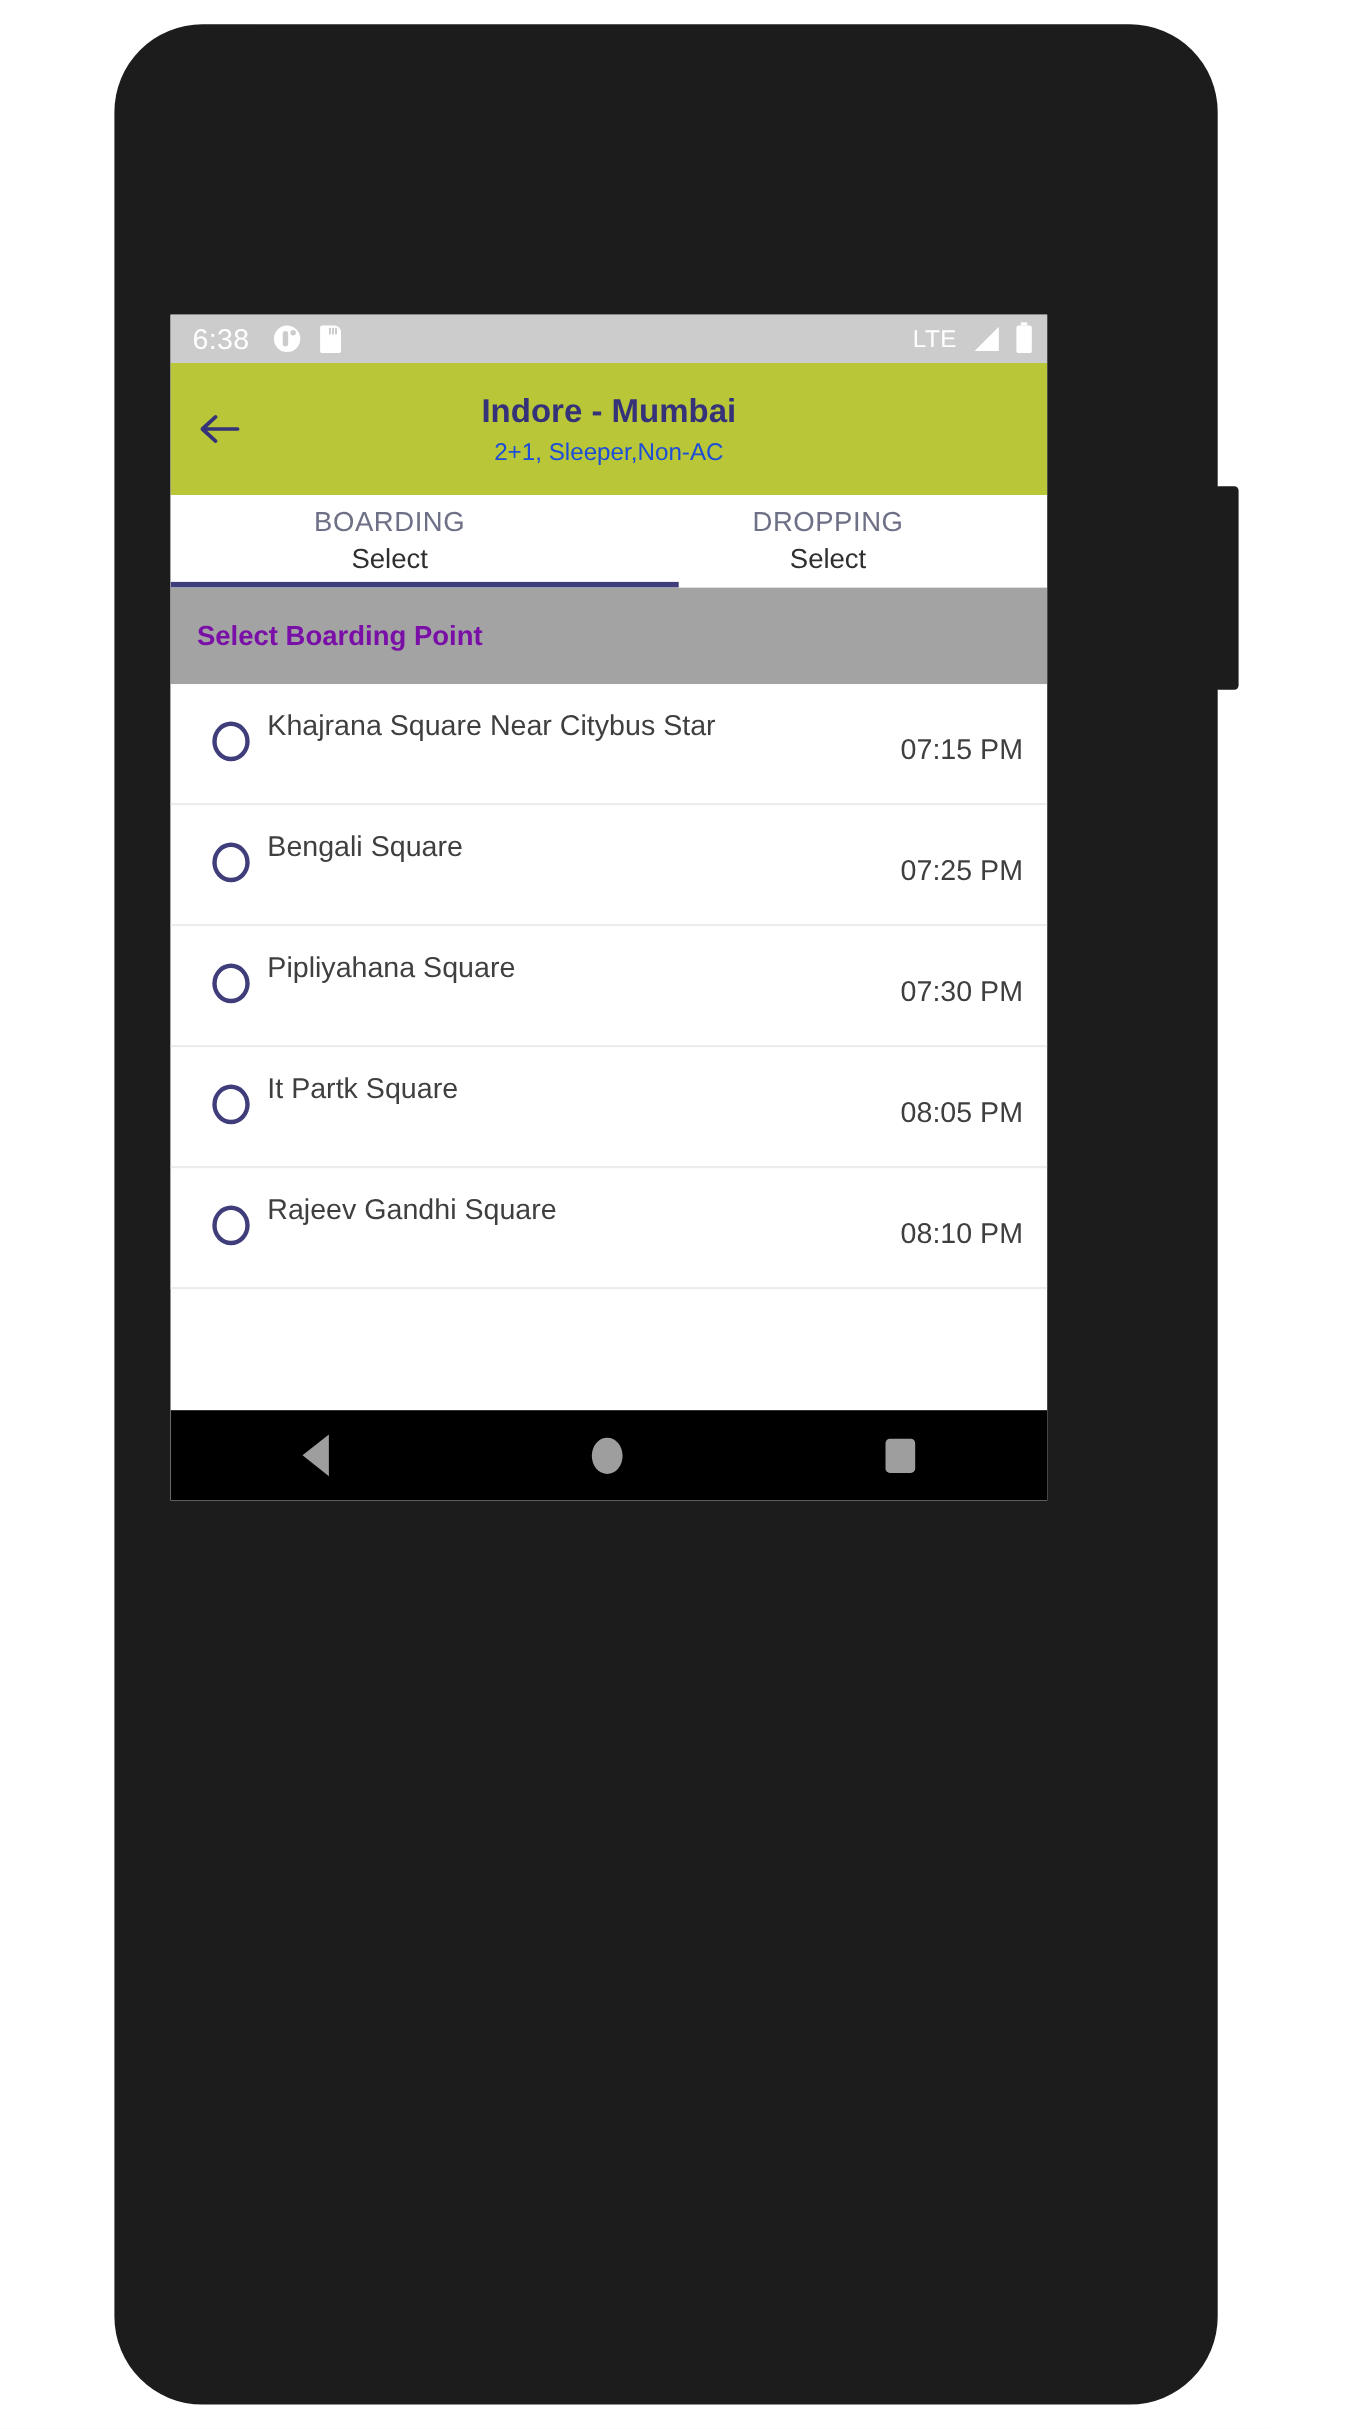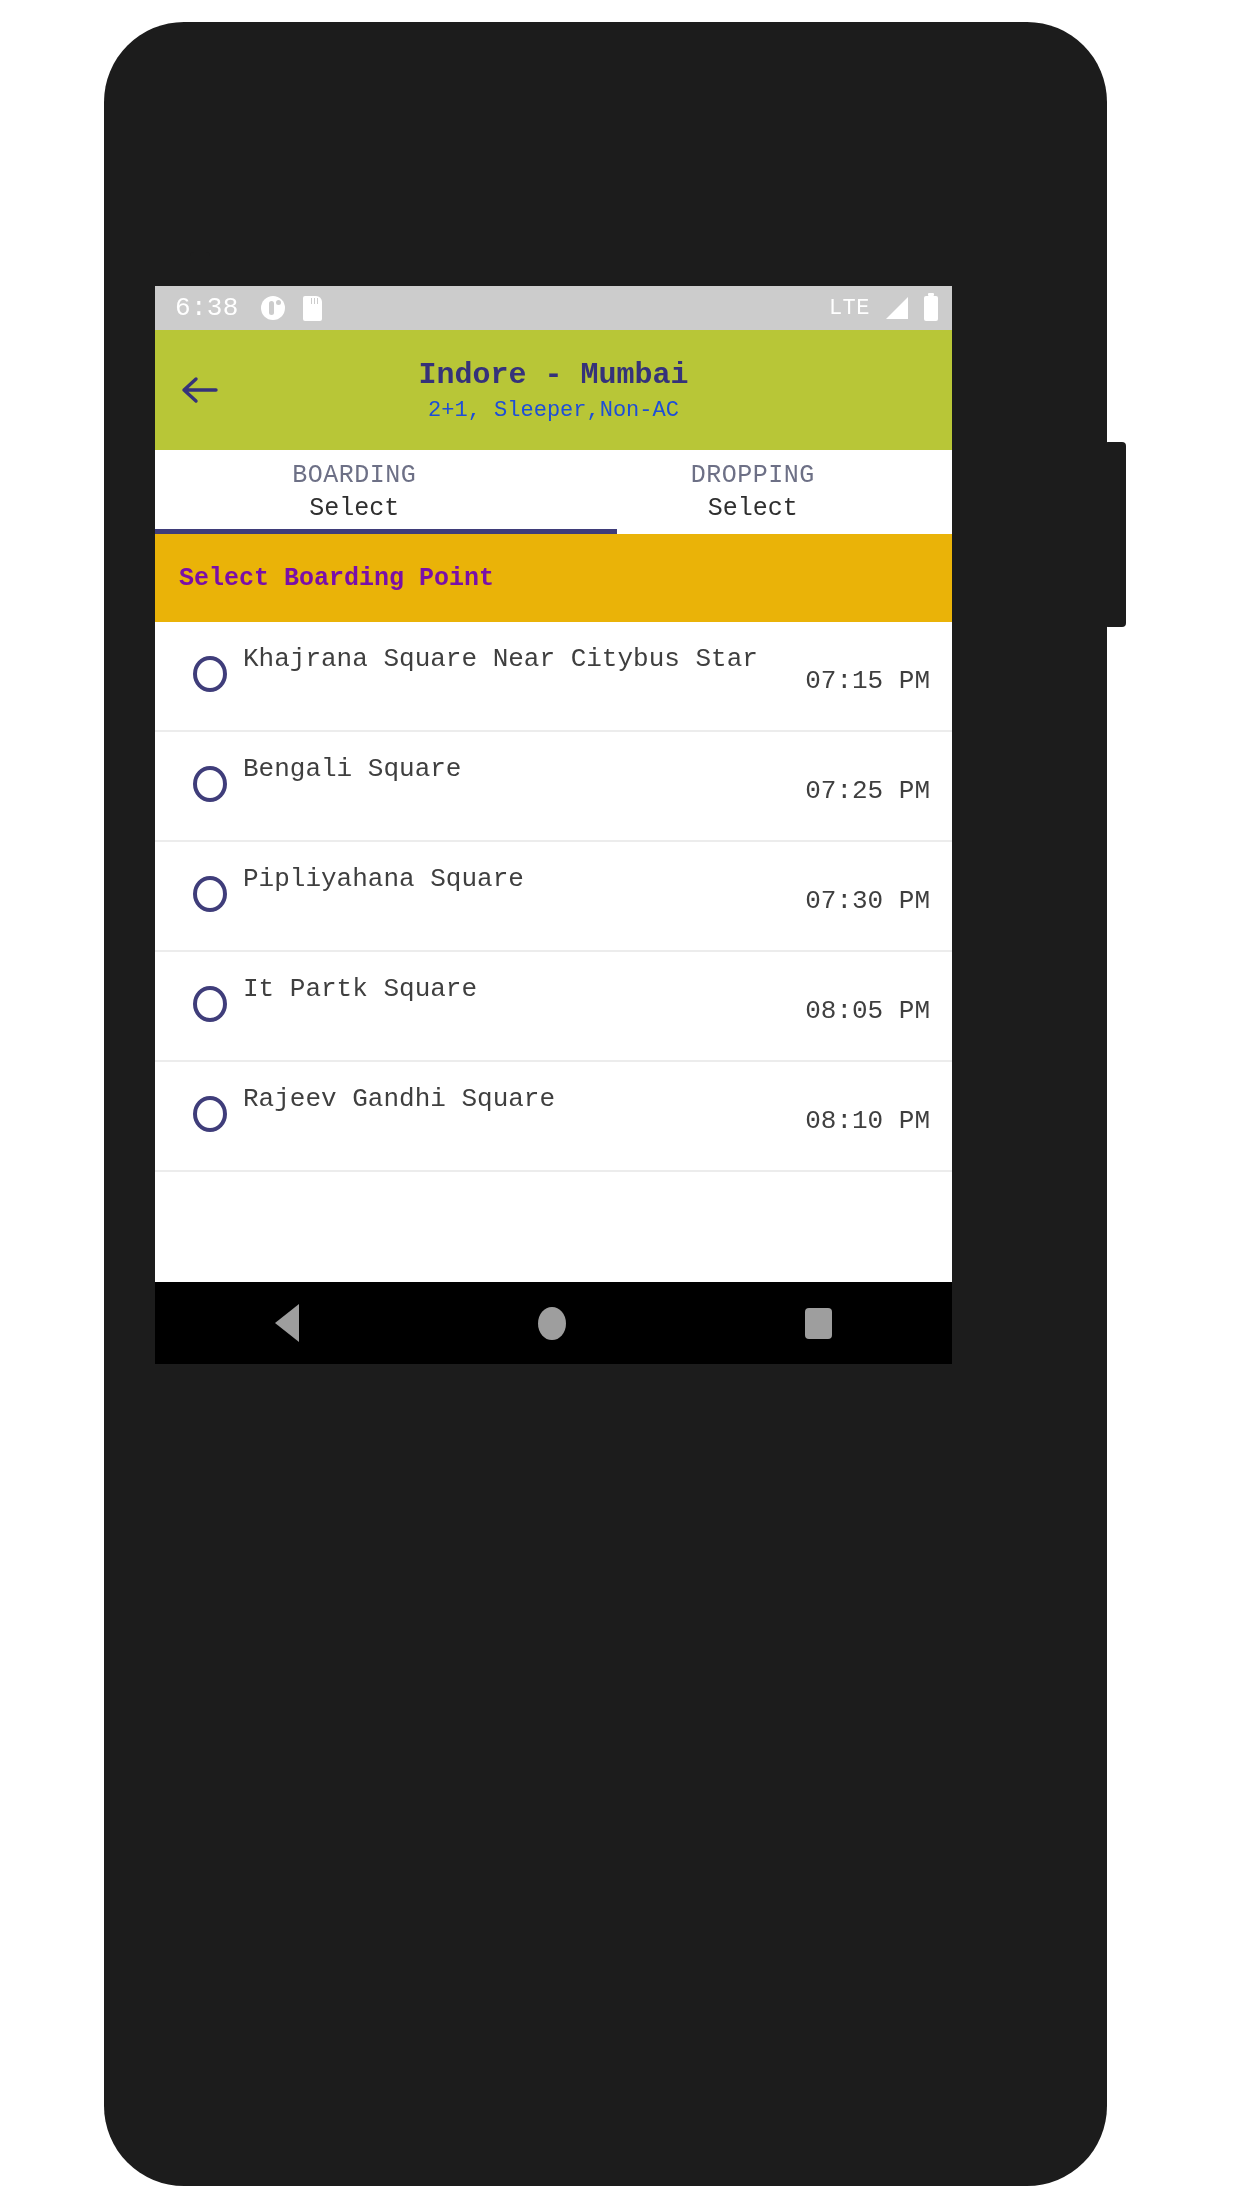--- a/index.html
+++ b/index.html
@@ -43,21 +43,20 @@
 
   
   .screen {
     position: absolute;
     left: 155px;
     top: 286px;
     width: 797px;
     height: 1078px;
     background: #ffffff;
     overflow: hidden;
-    font-family: Liberation Mono, monospace;
   }
 
   
   .statusbar {
     height: 44px;
     background: #cccccc;
     display: flex;
     align-items: center;
     padding: 0 14px 0 20px;
     position: relative;
@@ -217,21 +216,21 @@
     position: absolute;
     left: 0;
     bottom: 0;
     height: 5px;
     width: 58%;
     background: #3f3d7a;
   }
 
   
   .section-head {
-    background: #eab308;
+    background: #a3a3a3;
     height: 88px;
     display: flex;
     align-items: center;
     padding-left: 24px;
     text-align: center;
   }
   .section-head-text {
     color: #7a0fa8;
     font-size: 25px;
     font-weight: bold;

